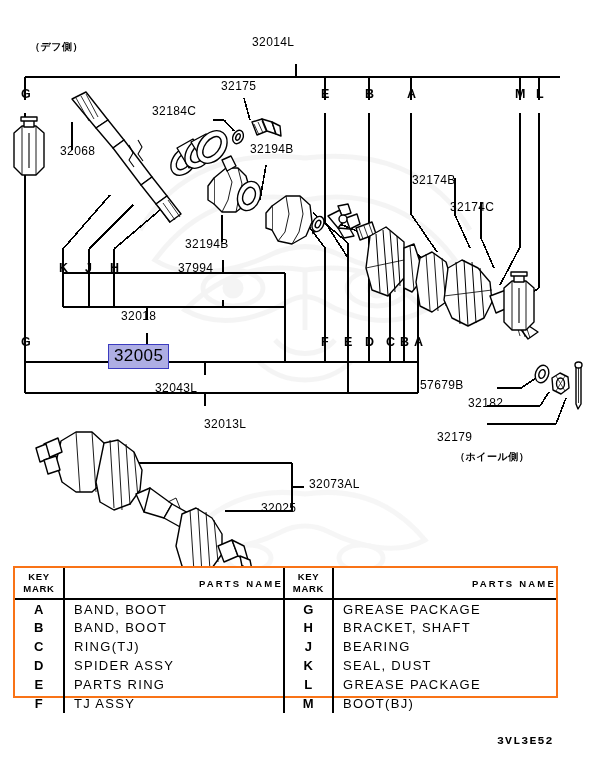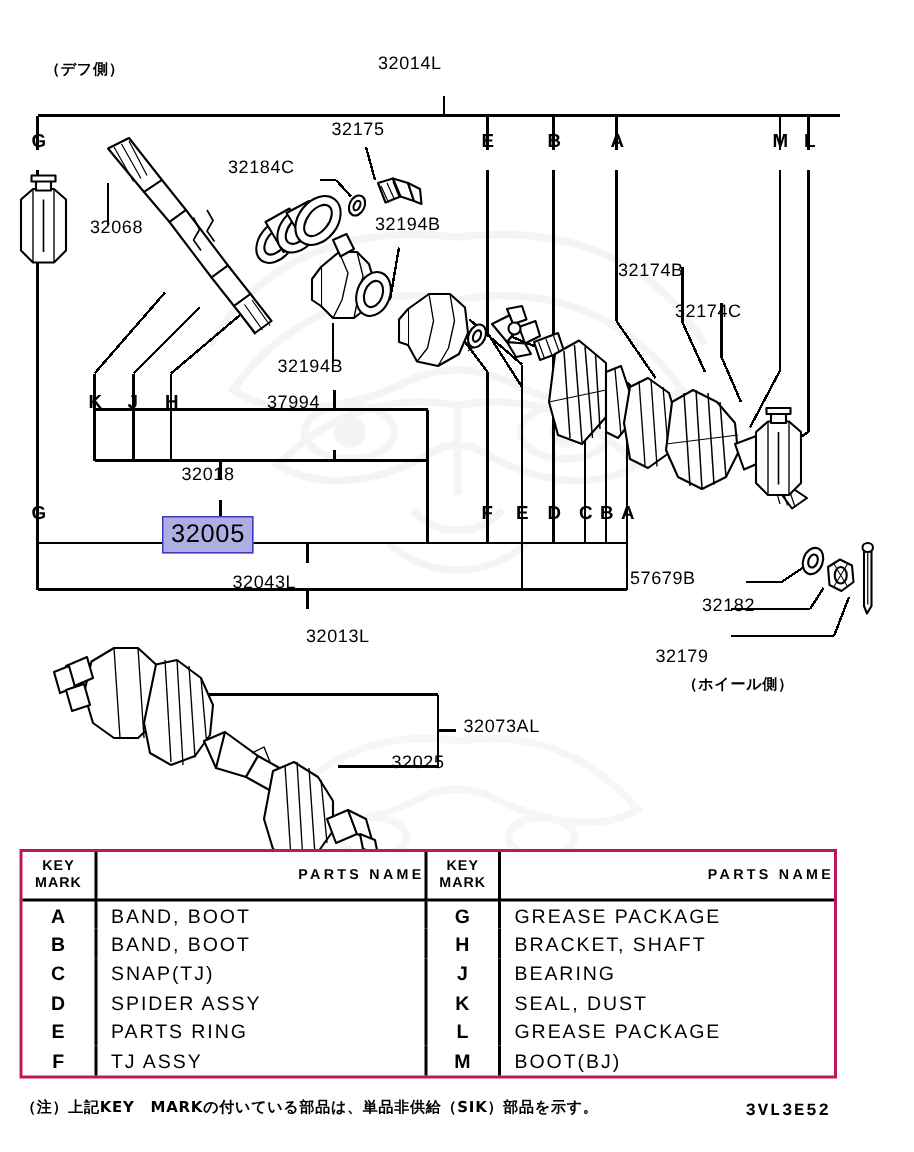--- a/index.html
+++ b/index.html
@@ -19,22 +19,22 @@
       font-family:"DejaVu Sans",sans-serif;}
   .hlbox{
     position:absolute;background:#aeaee4;border:1.5px solid #3b3bbf;
     font-size:17px;letter-spacing:.4px;padding:1px 5px 2px 5px;color:#000;
   }
 
   svg.art{position:absolute;overflow:visible;}
   svg.art *{vector-effect:non-scaling-stroke;}
 
   
-  #keytable{position:absolute;left:13px;top:566px;width:545px;height:153px;
-            border:2px solid #be185d;box-sizing:border-box;background:#fff;}
+  #keytable{position:absolute;left:13px;top:566px;width:545px;height:132px;
+            border:2px solid #f97316;box-sizing:border-box;background:#fff;}
   #keytable table{border-collapse:collapse;width:100%;height:100%;
                   table-layout:fixed;}
   #keytable th,#keytable td{padding:0;}
   .th-key{font-size:9.5px;font-weight:bold;letter-spacing:.7px;
           text-align:center;line-height:1.25;}
   .th-parts{font-size:9.5px;font-weight:bold;letter-spacing:2.2px;
             text-align:right;}
   .hdrrow td{border-bottom:2px solid #000;height:30px;}
   .cell-key{font-size:13px;font-weight:bold;text-align:center;
             letter-spacing:.5px;}
@@ -463,21 +463,21 @@
           <td class="cell-parts">GREASE PACKAGE</td>
         </tr>
         <tr class="rowh">
           <td class="cell-key vsep">B</td>
           <td class="cell-parts vsep-mid">BAND, BOOT</td>
           <td class="cell-key vsep">H</td>
           <td class="cell-parts">BRACKET, SHAFT</td>
         </tr>
         <tr class="rowh">
           <td class="cell-key vsep">C</td>
-          <td class="cell-parts vsep-mid">SNAP(TJ)</td>
+          <td class="cell-parts vsep-mid">RING(TJ)</td>
           <td class="cell-key vsep">J</td>
           <td class="cell-parts">BEARING</td>
         </tr>
         <tr class="rowh">
           <td class="cell-key vsep">D</td>
           <td class="cell-parts vsep-mid">SPIDER ASSY</td>
           <td class="cell-key vsep">K</td>
           <td class="cell-parts">SEAL, DUST</td>
         </tr>
         <tr class="rowh">
@@ -489,16 +489,15 @@
         <tr class="rowh">
           <td class="cell-key vsep">F</td>
           <td class="cell-parts vsep-mid">TJ ASSY</td>
           <td class="cell-key vsep">M</td>
           <td class="cell-parts">BOOT(BJ)</td>
         </tr>
       </tbody>
     </table>
   </div>
 
-  <div id="note" class="jp">（注）上記KEY　MARKの付いている部品は、単品非供給（SIK）部品を示す。</div>
   <div id="code">3VL3E52</div>
 
 </div>
 
 </body></html>

